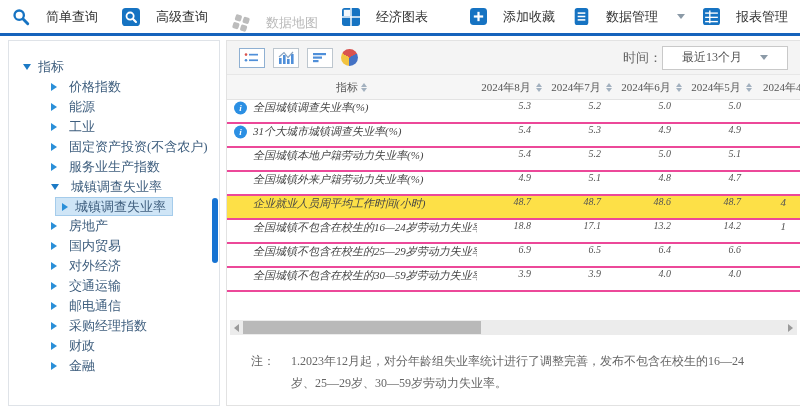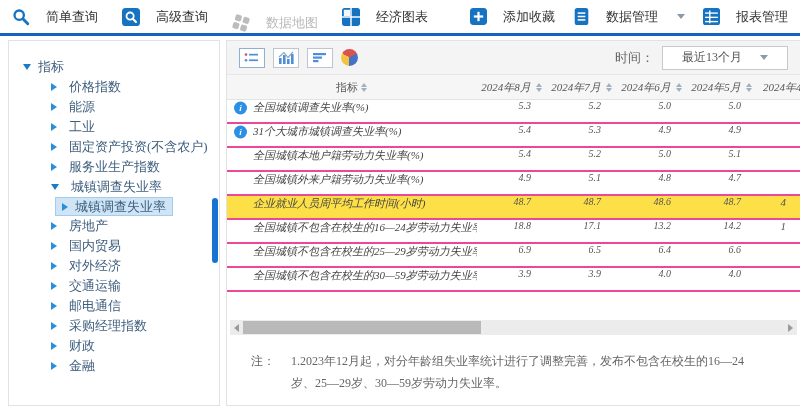--- a/index.html
+++ b/index.html
@@ -41,33 +41,33 @@
   .content { flex: 1; border: 1px solid #e2e2e2; border-right: none; background: #fff;
     display: flex; flex-direction: column; overflow: hidden; }
 
   .toolbar { height: 34px; background: #f4f4f4; border-bottom: 1px solid #e7e7e7;
     display: flex; align-items: center; padding: 0 12px; gap: 8px; flex: 0 0 auto; }
   .tool-btn { width: 26px; height: 20px; background: #fff; border: 1px solid #bdc6ce;
     display: flex; align-items: center; justify-content: center; cursor: pointer; }
   .tool-btn.active { border-color: #8fb0d2; }
   .pie-btn { width: 17px; height: 17px; border-radius: 50%; border: none; padding: 0;
     cursor: pointer; background: conic-gradient(from -60deg, #d9534f 0 34%, #4472c4 34% 68%, #f2c340 68% 100%); }
-  .time-group { margin-left: auto; display: flex; align-items: center; gap: 8px;
+  .time-group { margin-left: auto; display: flex; align-items: center; 
     color: #666; font-size: 13px; }
   .time-select { width: 126px; height: 24px; border: 1px solid #c9c9c9; background: #fff;
     display: flex; align-items: center; justify-content: space-between; padding: 0 19px;
     color: #555; font-size: 12px; cursor: pointer; }
 
   
   .thead { display: flex; align-items: center; height: 25px; background: #f6f6f6;
     border-bottom: 1px solid #e3e3e3; flex: 0 0 auto; }
   .hcell-label { flex: 0 0 250px; text-align: center; color: #555; font-size: 11px;
     display: flex; align-items: center; justify-content: center; cursor: pointer; }
   .hcell { flex: 0 0 70px; color: #555; font-size: 11px; display: flex;
-    align-items: center; justify-content: center; gap: 2px; cursor: pointer; white-space: nowrap; font-style: italic; }
+    align-items: center; justify-content: center; gap: 2px; cursor: pointer; white-space: nowrap; }
   .hcell.pcol { flex: 1 1 auto; overflow: hidden; justify-content: flex-start; padding-left: 6px; }
   .sort { position: relative; width: 7px; height: 11px; display: inline-block; margin-left: 3px; flex: 0 0 auto; }
   .sort::before { content: ""; position: absolute; top: 1px; left: 0;
     border-left: 3.5px solid transparent; border-right: 3.5px solid transparent;
     border-bottom: 4px solid #a3b1bf; }
   .sort::after { content: ""; position: absolute; bottom: 1px; left: 0;
     border-left: 3.5px solid transparent; border-right: 3.5px solid transparent;
     border-top: 4px solid #a3b1bf; }
 
   .trow { display: flex; align-items: flex-start; height: 24px; border-bottom: 2px solid #ec4899; font-style: italic; }

